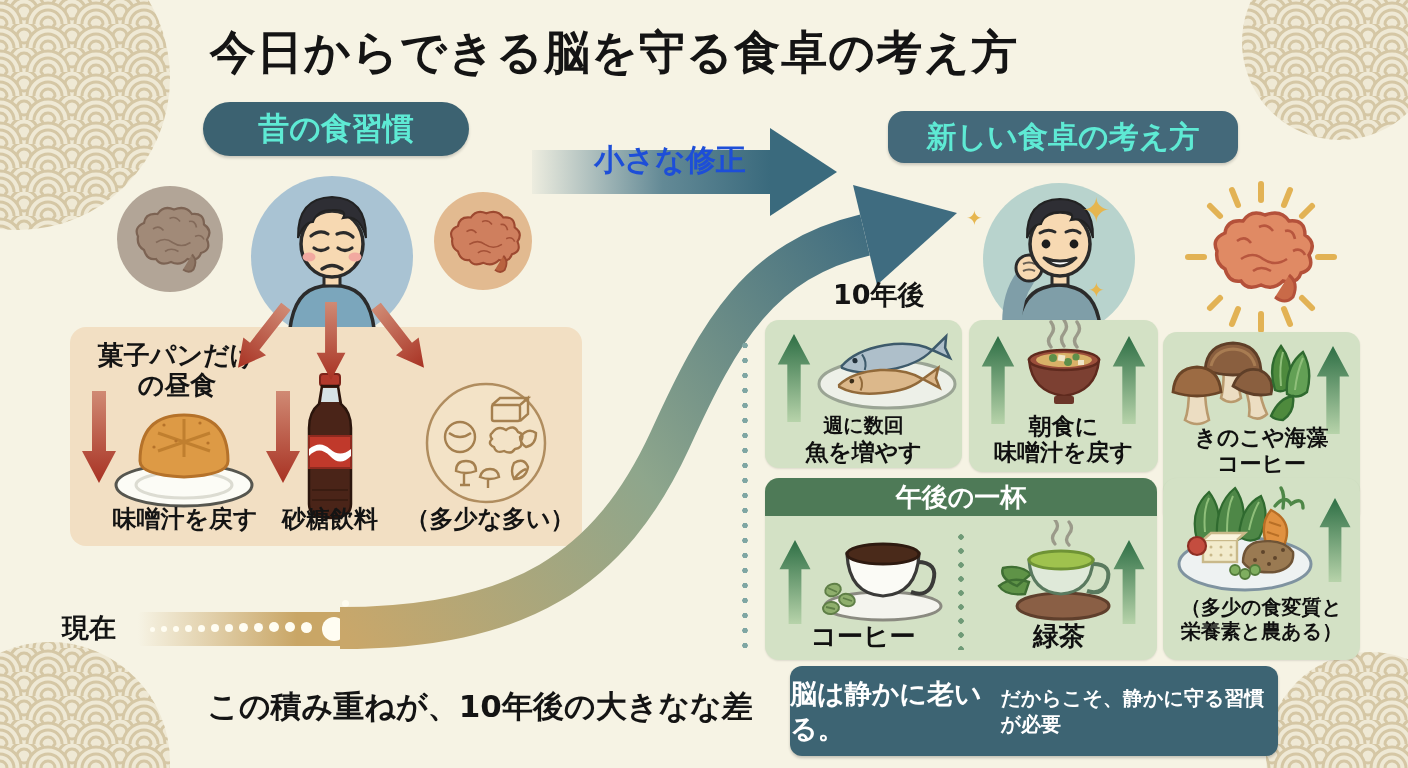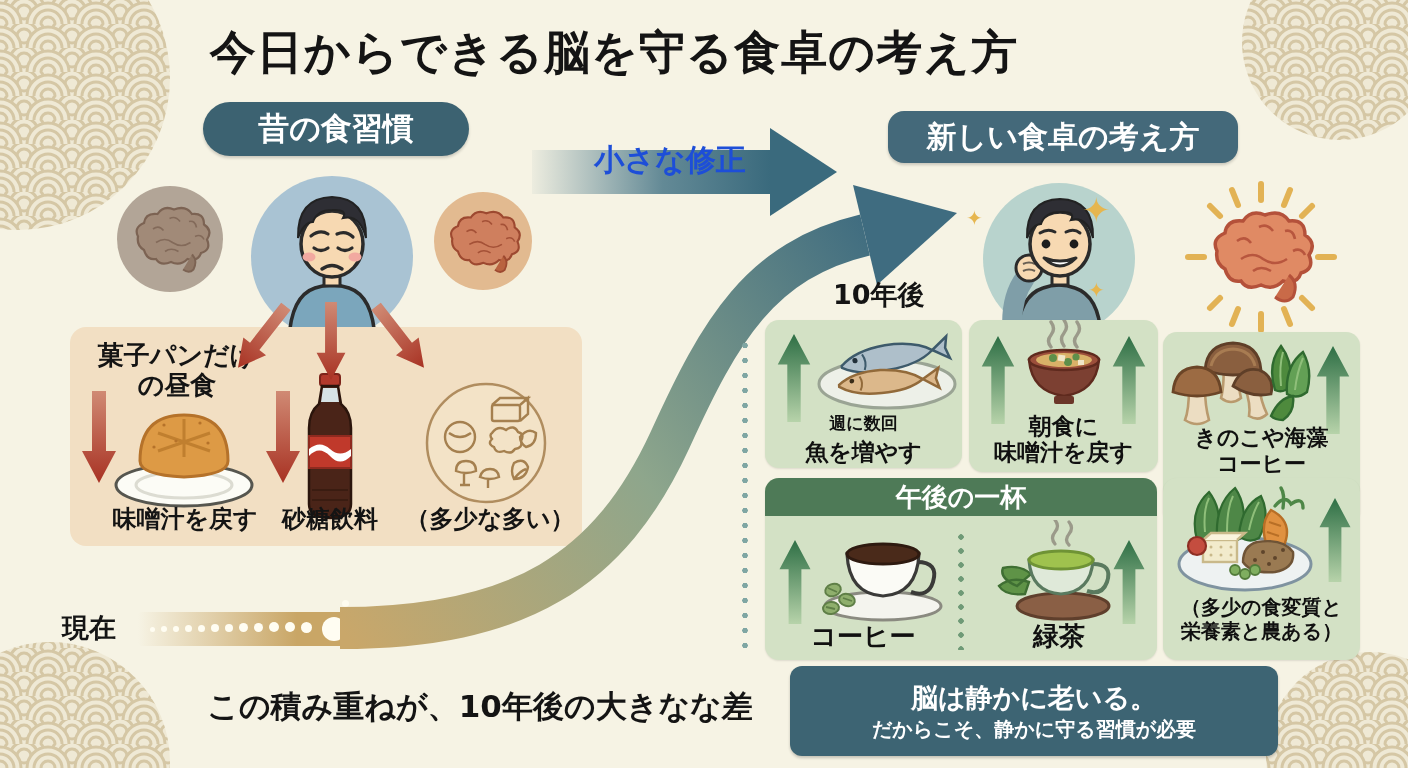--- a/index.html
+++ b/index.html
@@ -1,28 +1,28 @@
 <!DOCTYPE html>
 <html><head>
 <meta charset="utf-8">
 <style>
   html,body{margin:0;padding:0;background:#e9e6d8;}
   #stage{position:relative;width:1408px;height:768px;background:#f6f3e4;overflow:hidden;
          font-family:"DejaVu Sans","Liberation Sans",sans-serif;color:#141414;}
   .abs{position:absolute;}
   .c{text-align:center;}
-  .pill{background:#3c6271;color:#ffffff;font-weight:800;display:flex;align-items:center;justify-content:center;
+  .pill{background:#3c6271;color:#5eead4;font-weight:800;display:flex;align-items:center;justify-content:center;
         box-shadow:0 2px 3px rgba(0,0,0,.18);}
   .panel{position:absolute;background:#d3e1c5;border-radius:14px;box-shadow:0 1px 2px rgba(0,0,0,.10);}
   .plabel{position:absolute;left:0;width:100%;text-align:center;font-weight:800;line-height:1.12;color:#101010;}
   .boxlabel{position:absolute;font-weight:800;text-align:center;color:#141414;}
   .dotcol{background-image:radial-gradient(circle,#7fa6a3 2.5px,rgba(0,0,0,0) 3px);background-size:6px 15px;background-repeat:repeat-y;}
   .dotcol-green{background-image:radial-gradient(circle,#6f9a77 2.5px,rgba(0,0,0,0) 3px);background-size:6px 14px;background-repeat:repeat-y;}
   .sparkle{color:#e6b64f;font-weight:700;}
-  .note{background:#3d6473;color:#fff;font-weight:800;border-radius:12px;display:flex;flex-direction:column;
+  .note{background:#3d6473;color:#fff;font-weight:800;border-radius:12px;display:flex;flex-direction:row;
         align-items:center;justify-content:center;line-height:1.3;box-shadow:0 2px 3px rgba(0,0,0,.2);}
   .tl-dot{position:absolute;border-radius:50%;background:#fffdf2;}
 </style>
 </head>
 <body>
 
 <div id="stage">
 
   <svg width="0" height="0" style="position:absolute">
     <defs>
@@ -289,21 +289,21 @@
         <path d="M-46 0 Q-30 -13 0 -13 Q30 -12 46 0 Q30 12 0 12 Q-30 13 -46 2 Z M46 0 L62 -11 L59 0 L62 11 Z" fill="#aebfca" stroke="#3d5a6b" stroke-width="2.5"></path>
         <circle cx="-32" cy="-3" r="2.6" fill="#22303a"></circle>
         <path d="M-24 -8 q4 8 0 16" fill="none" stroke="#3d5a6b" stroke-width="2"></path>
       </g>
       <g transform="translate(72,56) rotate(-4)">
         <path d="M-42 0 Q-27 -12 0 -12 Q27 -11 42 0 Q27 11 0 11 Q-27 12 -42 2 Z M42 0 L58 -10 L55 0 L58 10 Z" fill="#dcb88b" stroke="#926a3a" stroke-width="2.5"></path>
         <circle cx="-29" cy="-3" r="2.4" fill="#3a2c18"></circle>
         <path d="M-21 -7 q4 7 0 14" fill="none" stroke="#926a3a" stroke-width="2"></path>
       </g>
     </svg>
-    <span class="plabel" style="top:94px;font-size:17px">週に数回</span>
+    <span class="plabel" style="top:94px;font-size:20px">週に数回</span>
     <span class="plabel" style="top:120px;font-size:23px">魚を増やす</span>
   </div>
 
   <div class="panel" style="left:969px;top:320px;width:189px;height:152px">
     <svg class="abs" style="left:12px;top:16px" width="34" height="88" viewBox="0 0 34 92">
       <polygon points="17,0 34,32 24,32 24,92 10,92 10,32 0,32" fill="url(#gGreen)"></polygon>
     </svg>
     <svg class="abs" style="left:143px;top:16px" width="34" height="88" viewBox="0 0 34 92">
       <polygon points="17,0 34,32 24,32 24,92 10,92 10,32 0,32" fill="url(#gGreen)"></polygon>
     </svg>

